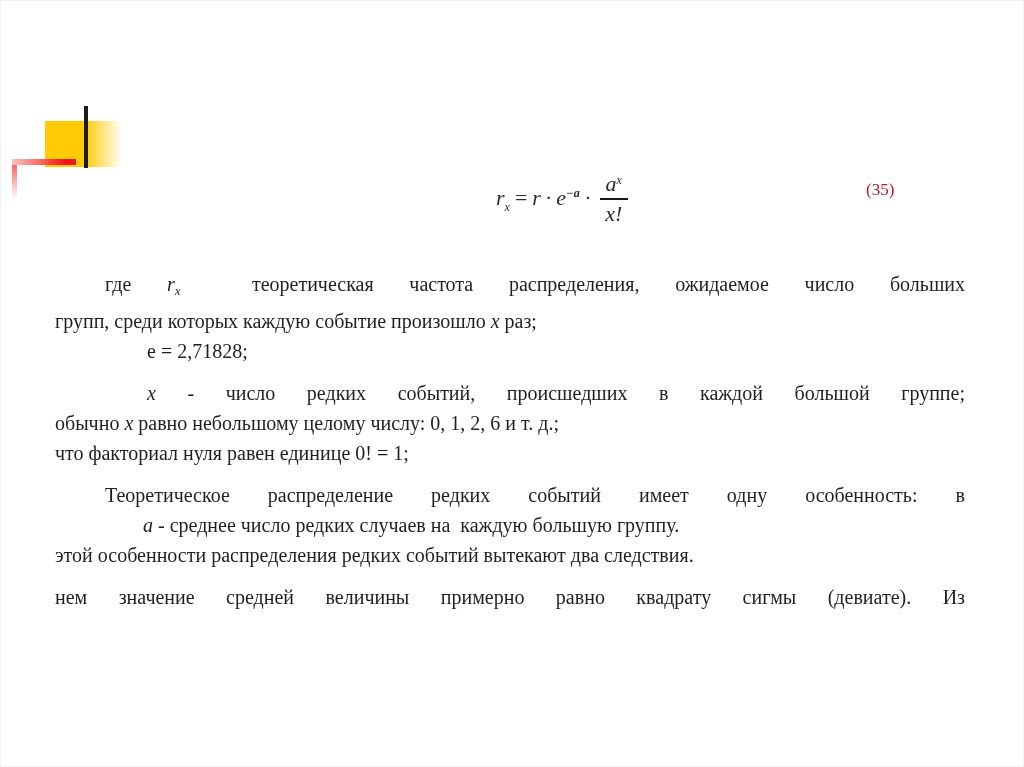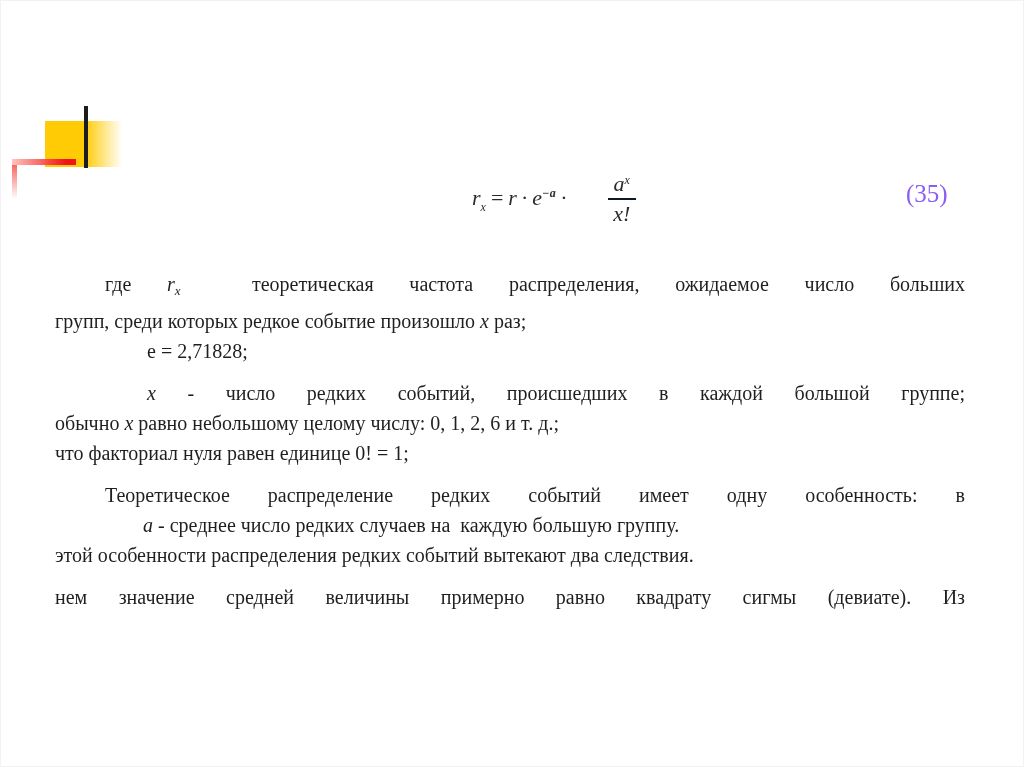--- a/index.html
+++ b/index.html
@@ -41,27 +41,26 @@
   .deco-red-v {
     position: absolute;
     left: 12px; top: 165px;
     width: 5px; height: 36px;
     background: linear-gradient(to bottom, rgba(244,80,72,0.85) 0%, rgba(255,255,255,0) 95%);
   }
 
   
   .formula {
     position: absolute;
-    left: 472px; top: 170px;
+    left: 496px; top: 170px;
     height: 58px;
     display: flex;
     align-items: center;
     color: #2b2b2b;
     font-size: 22px;
-    gap: 32px;
   }
   .formula .inline-part {
     display: inline-block;
     transform: translateY(1px);
     white-space: nowrap;
   }
   .f-it { font-style: italic; }
   .f-sub {
     font-style: italic;
     font-size: 12px;
@@ -92,23 +91,23 @@
     font-style: italic;
     font-size: 12px;
     vertical-align: 7px;
   }
   .frac .den {
     padding-top: 3px;
     font-style: italic;
   }
   .eq-number {
     position: absolute;
-    left: 906px; top: 180px;
-    font-size: 25px;
-    color: #8b5cf6;
+    left: 866px; top: 180px;
+    font-size: 17px;
+    color: #b91c1c;
   }
 
   
   .text-block {
     position: absolute;
     left: 55px; top: 257px;
     width: 910px;
     color: #1f1f1f;
     font-size: 20px;
     line-height: 30px;
@@ -140,21 +139,21 @@
     <span class="inline-part"><span class="f-it">r</span><span class="f-sub">x</span><span class="f-op">=</span><span class="f-it">r</span><span class="f-dot">·</span><span class="f-it">e</span><span class="f-sup">−a</span><span class="f-dot">·</span></span>
     <span class="frac">
       <span class="num"><span class="f-base">a</span><span class="n-sup">x</span></span>
       <span class="den">x!</span>
     </span>
   </div>
   <div class="eq-number">(35)</div>
 
   <div class="text-block">
       <div class="line j" style="text-indent: 50px;"><span>где </span><span class="it">r</span><span class="isub">x</span><span>&nbsp; теоретическая частота распределения, ожидаемое число больших</span></div>
-      <div class="line"><span>групп, среди которых редкое событие произошло </span><span class="it">х</span><span> раз;</span></div>
+      <div class="line"><span>групп, среди которых каждую событие произошло </span><span class="it">х</span><span> раз;</span></div>
       <div class="line" style="text-indent: 92px;"><span>е = 2,71828;</span></div>
       <div class="line j" style="text-indent: 92px;"><span class="it">х</span><span> - число редких событий, происшедших в каждой большой группе;</span></div>
       <div class="line"><span>обычно </span><span class="it">х</span><span> равно небольшому целому числу: 0, 1, 2, 6 и т. д.;</span></div>
       <div class="line"><span>что факториал нуля равен единице 0! = 1;</span></div>
       <div class="line j" style="text-indent: 50px;"><span>Теоретическое распределение редких событий имеет одну особенность: в</span></div>
       <div class="line" style="text-indent: 88px;"><span class="it">а</span><span> - среднее число редких случаев на&nbsp; каждую большую группу.</span></div>
       <div class="line"><span>этой особенности распределения редких событий вытекают два следствия.</span></div>
       <div class="line j"><span>нем значение средней величины примерно равно квадрату сигмы (девиате). Из</span></div>
     </div>
 

